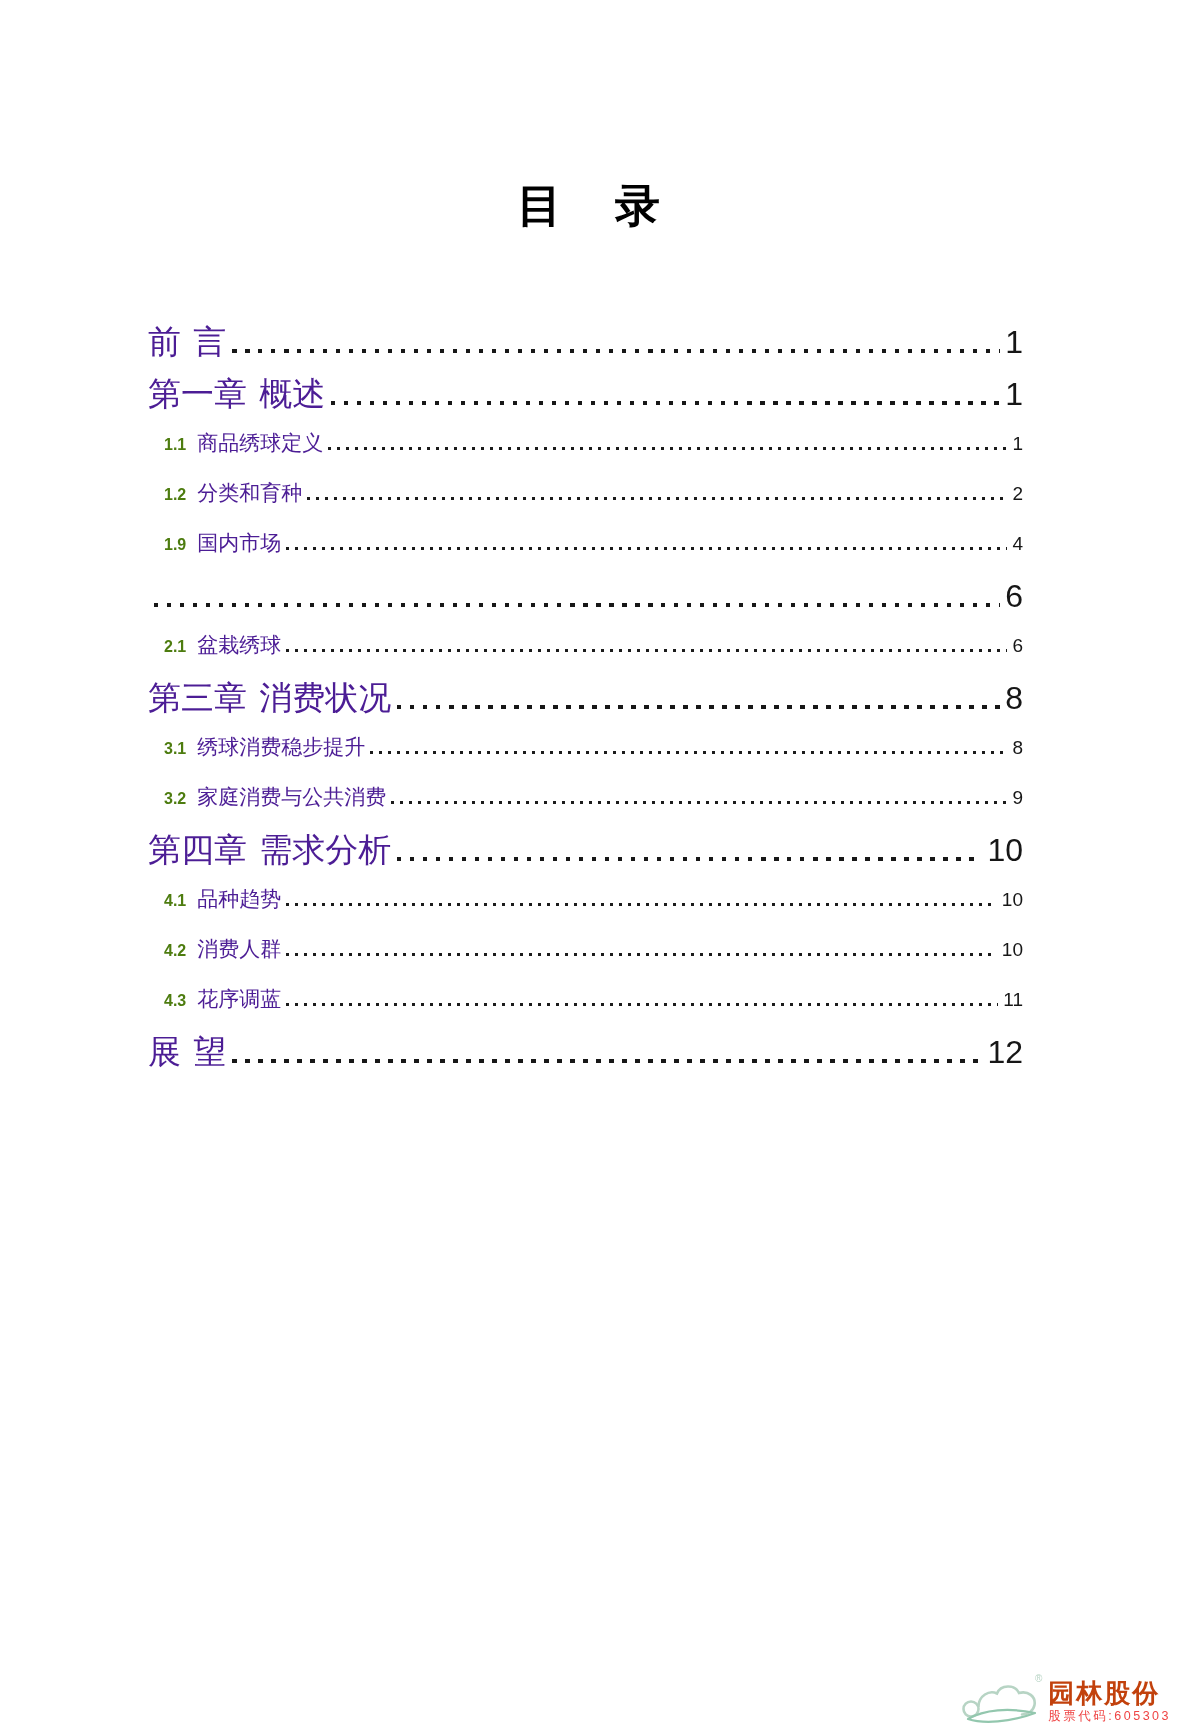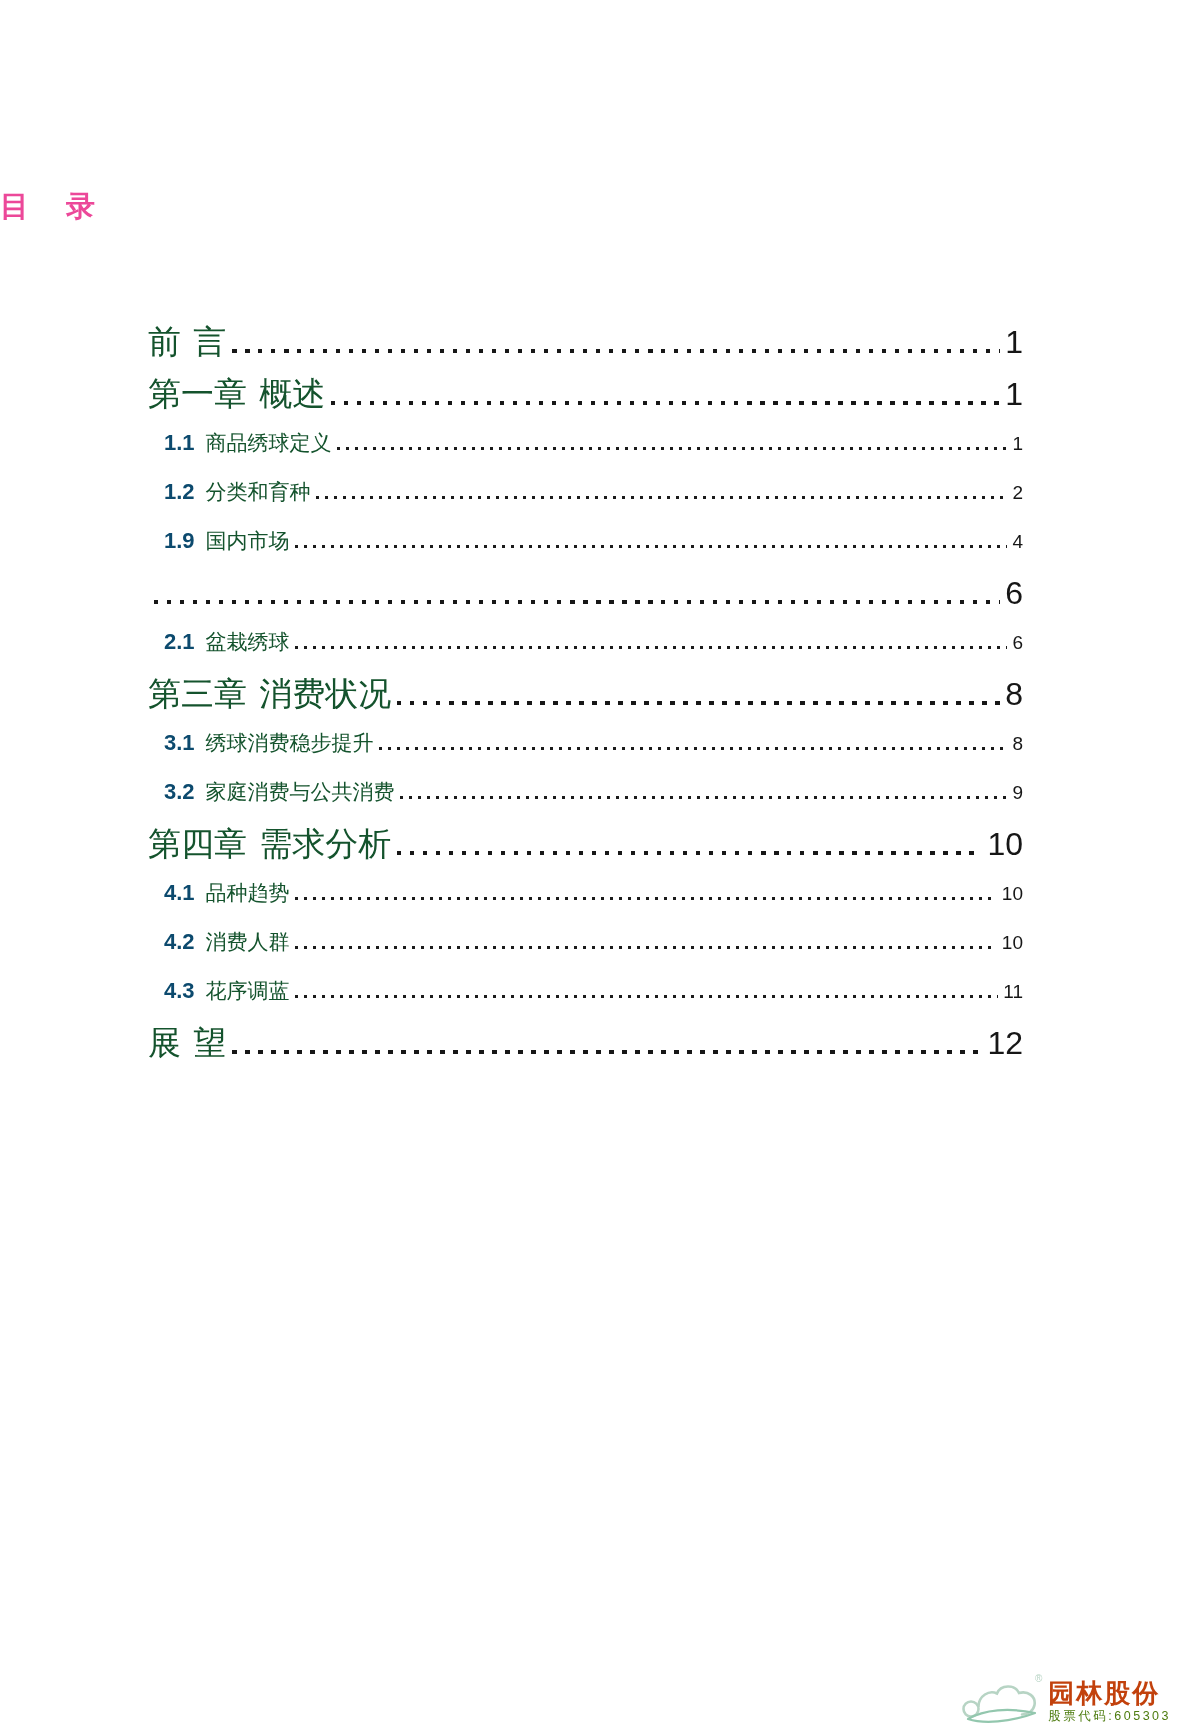--- a/index.html
+++ b/index.html
@@ -16,26 +16,26 @@
     font-family: "Liberation Serif", "DejaVu Serif", serif;
     color: #1c1c1c;
   }
   
   .doc-title {
     position: absolute;
     top: 178px;
     left: 0;
     width: 100%;
     margin: 0;
-    text-align: left;
-    font-size: 29px;
+    text-align: center;
+    font-size: 45px;
     line-height: 56px;
     font-weight: 700;
     letter-spacing: 4px;
-    color: #ec4899;
+    color: #000000;
     font-family: "Liberation Serif", "DejaVu Serif", serif;
   }
   
   .toc {
     position: absolute;
     top: 318px;
     left: 148px;
     right: 158px;
   }
   .row {
@@ -52,27 +52,27 @@
     line-height: 48px;
   }
   .row.l2 {
     font-size: 21px;
     line-height: 46px;
     padding-left: 16px;
   }
   .row .num {
     font-family: "Liberation Sans", sans-serif;
     font-weight: 700;
-    font-size: 22px;
+    font-size: 16px;
     margin-right: 11px;
-    color: #0c4a6e;
+    color: #4d7c0f;
   }
   .row .label {
     white-space: nowrap;
-    color: #14532d;
+    color: #4c1d95;
   }
   .row.l1 .label { word-spacing: 4px; }
 
   .leader {
     flex: 1;
     position: relative;
     align-self: baseline;
   }
   .row.l1 .leader {
     height: 4px;
@@ -123,21 +123,21 @@
     letter-spacing: 2px;
     color: #c2410c;
     white-space: nowrap;
   }
   .logo-code {
     font-family: "Liberation Sans", sans-serif;
     font-size: 12.5px;
     line-height: 14px;
     letter-spacing: 2.5px;
     margin-top: 3px;
-    color: #4d7c0f;
+    color: #ef4444;
     white-space: nowrap;
   }
 </style>
 </head>
 <body>
 
 <div class="sheet">
 
   <h1 class="doc-title">目　录</h1>
 

